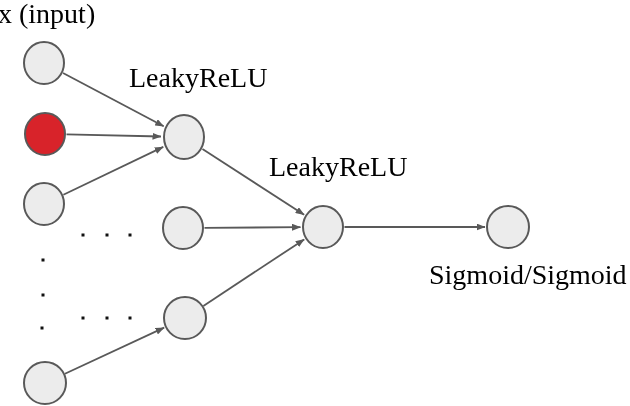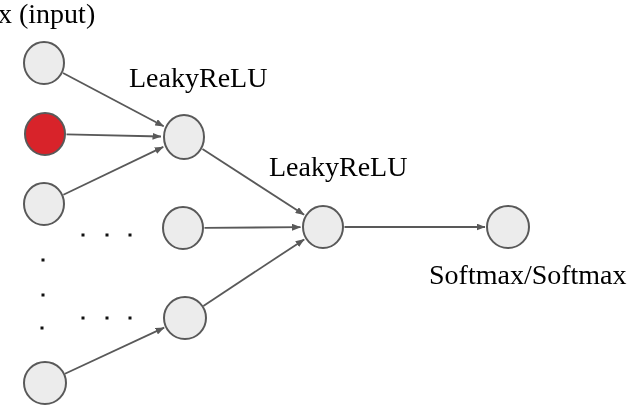--- a/index.html
+++ b/index.html
@@ -67,15 +67,15 @@
       <rect x="41.5" y="293.5" width="3" height="3" fill="#111111"></rect>
       <rect x="40.5" y="326.5" width="3" height="3" fill="#111111"></rect>
       <rect x="81.5" y="316.5" width="3" height="3" fill="#111111"></rect>
       <rect x="105.5" y="316.5" width="3" height="3" fill="#111111"></rect>
       <rect x="128.5" y="316.5" width="3" height="3" fill="#111111"></rect>
     </svg>
   <div id="labels-layer">
       <div class="diagram-label" style="left: -2px; top: 0px;">x (input)</div>
       <div class="diagram-label" style="left: 129px; top: 64px;">LeakyReLU</div>
       <div class="diagram-label" style="left: 269px; top: 153px;">LeakyReLU</div>
-      <div class="diagram-label" style="left: 429px; top: 261px;">Softmax/Softmax</div>
+      <div class="diagram-label" style="left: 429px; top: 261px;">Sigmoid/Sigmoid</div>
     </div>
 </div>
 
 </body></html>

